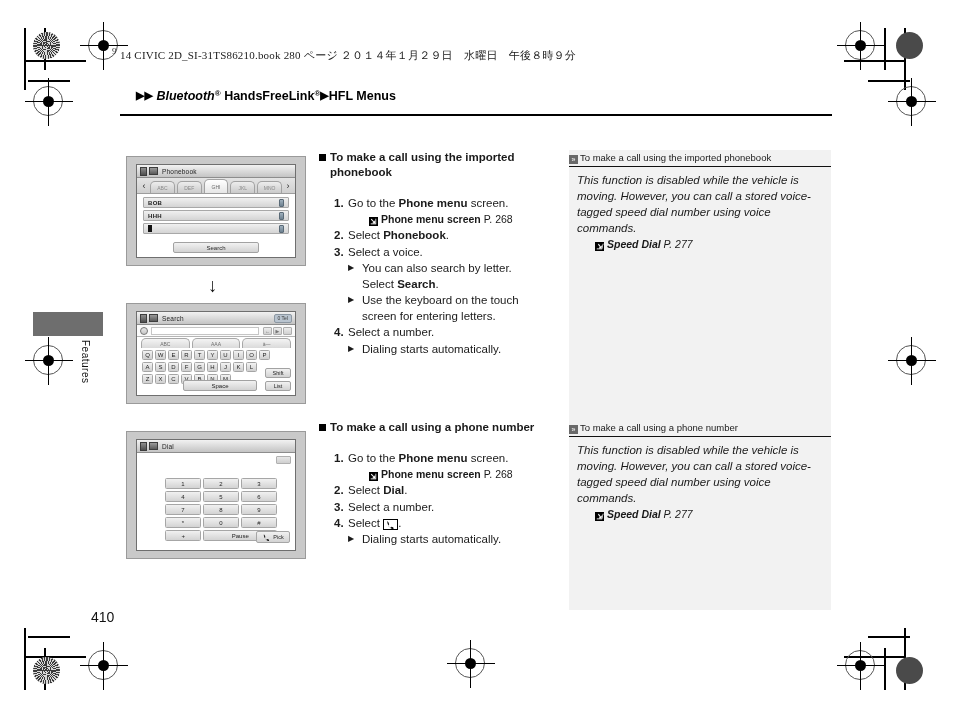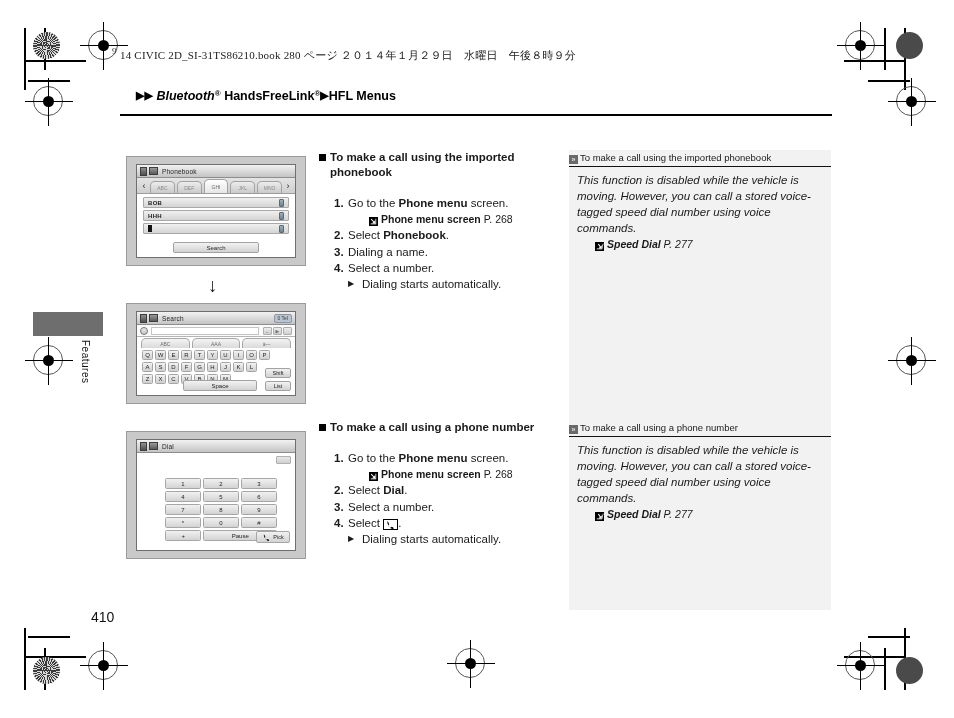--- a/index.html
+++ b/index.html
@@ -760,21 +760,25 @@
     <li>
       <span>Go to the </span><b>Phone menu</b><span> screen.</span>
       <div class="xref">
         <span class="refico">⇲</span><span>Phone menu screen</span> <span class="pg">P. 268</span>
       </div>
     </li>
     <li>
       <span>Select </span><b>Phonebook</b><span>.</span>
     </li>
     <li>
-      <span>Dialing a name.</span>
+      <span>Select a voice.</span>
+      <ul class="bullets">
+        <li><span>You can also search by letter. Select </span><b>Search</b><span>.</span></li>
+        <li><span>Use the keyboard on the touch screen for entering letters.</span></li>
+      </ul>
     </li>
     <li>
       <span>Select a number.</span>
       <ul class="bullets">
         <li><span>Dialing starts automatically.</span></li>
       </ul>
     </li>
   </ol>
 </div>
 

